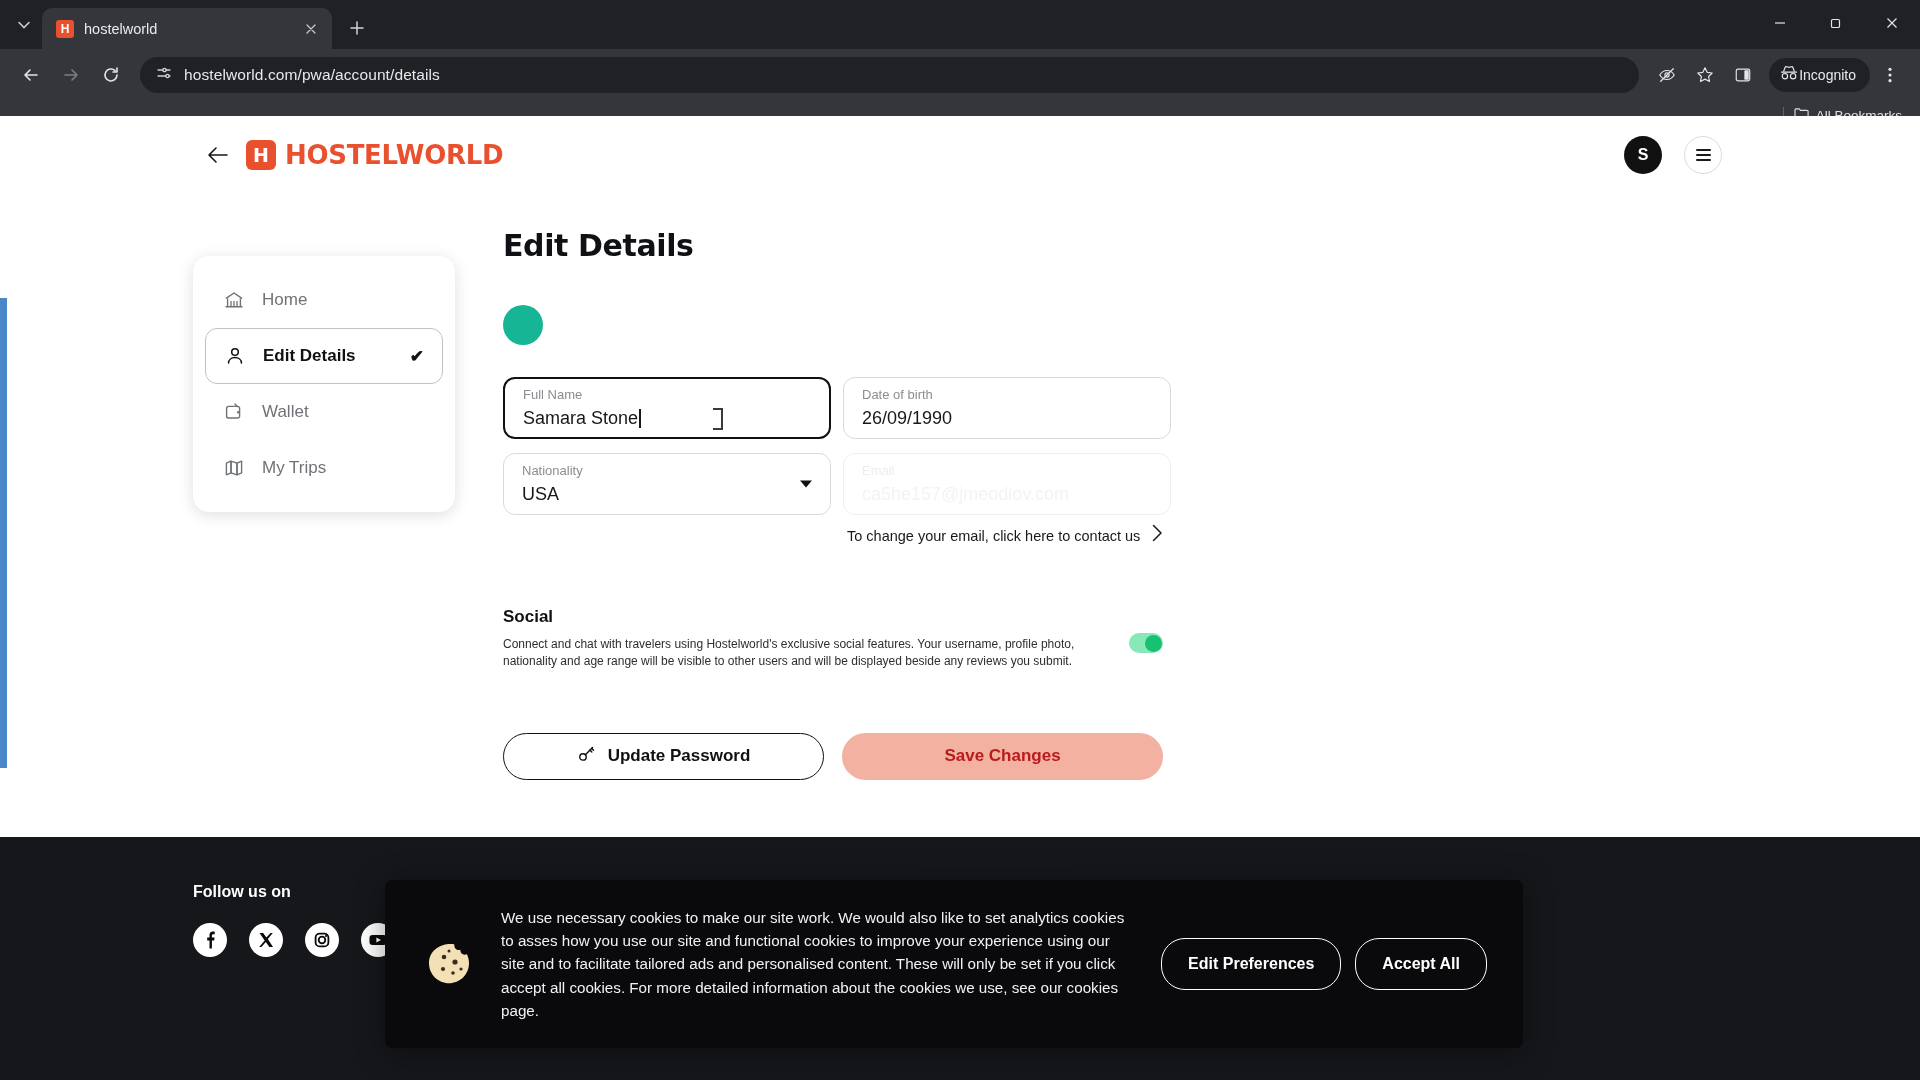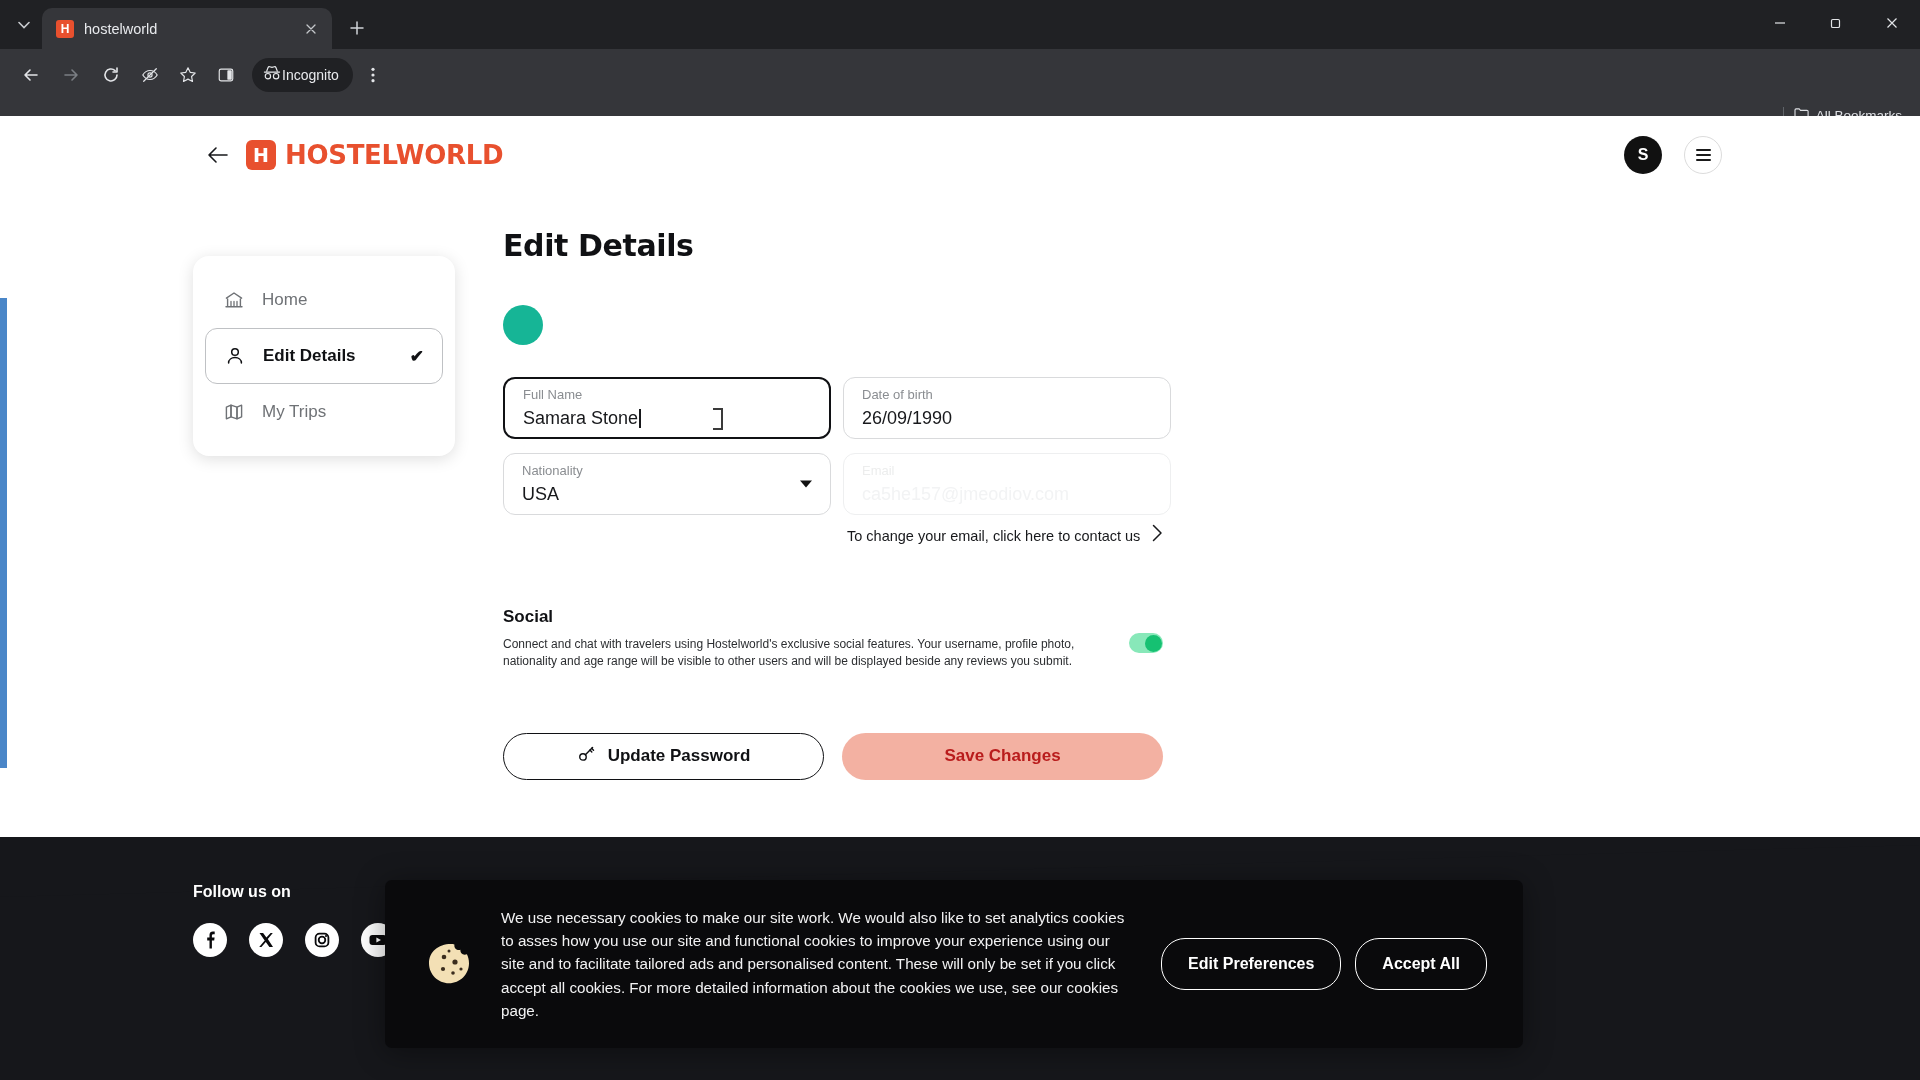--- a/index.html
+++ b/index.html
@@ -319,20 +319,30 @@
       <svg width="18" height="18" viewBox="0 0 18 18">
           <path d="M3 9h12M10 4l5 5-5 5" stroke="#7b7f84" stroke-width="1.6" fill="none" stroke-linecap="round" stroke-linejoin="round"></path>
         </svg>
     </div>
     <div class="navbtn">
       <svg width="18" height="18" viewBox="0 0 18 18">
           <path d="M15 9a6 6 0 1 1-1.9-4.4" stroke="#e3e5e8" stroke-width="1.6" fill="none" stroke-linecap="round"></path>
           <path d="M15 2v4h-4" stroke="#e3e5e8" stroke-width="1.6" fill="none" stroke-linecap="round" stroke-linejoin="round"></path>
         </svg>
     </div>
+    <div class="omnibox">
+      <span>
+        <svg width="16" height="16" viewBox="0 0 16 16">
+            <path d="M2 5h5M10 5h4M2 11h8M13 11h1" stroke="#cfd2d6" stroke-width="1.3" stroke-linecap="round"></path>
+            <circle cx="8.5" cy="5" r="1.7" stroke="#cfd2d6" stroke-width="1.3" fill="none"></circle>
+            <circle cx="11.5" cy="11" r="1.7" stroke="#cfd2d6" stroke-width="1.3" fill="none"></circle>
+          </svg>
+      </span>
+      <span class="omnibox-url">hostelworld.com/pwa/account/details</span>
+    </div>
     <div class="toolbar-icon">
       <svg width="18" height="18" viewBox="0 0 20 20">
           <path d="M2 10s3-5 8-5 8 5 8 5-3 5-8 5-8-5-8-5z" stroke="#e3e5e8" stroke-width="1.3" fill="none"></path>
           <circle cx="10" cy="10" r="2.3" stroke="#e3e5e8" stroke-width="1.3" fill="none"></circle>
           <path d="M3 17L17 3" stroke="#e3e5e8" stroke-width="1.4" stroke-linecap="round"></path>
         </svg>
     </div>
     <div class="toolbar-icon">
       <svg width="18" height="18" viewBox="0 0 20 20">
           <path d="M10 2l2.4 5 5.6.8-4 3.9 1 5.5-5-2.6-5 2.6 1-5.5-4-3.9 5.6-.8z" stroke="#e3e5e8" stroke-width="1.3" fill="none" stroke-linejoin="round"></path>
@@ -417,20 +427,30 @@
         <span class="side-ico">
           <svg width="20" height="20" viewBox="0 0 20 20">
               <circle cx="10" cy="6" r="3.3" stroke="#101114" stroke-width="1.5" fill="none"></circle>
               <path d="M3.6 17c0-3.4 2.9-5.4 6.4-5.4s6.4 2 6.4 5.4" stroke="#101114" stroke-width="1.5" fill="none" stroke-linecap="round"></path>
             </svg>
         </span>
         <span>Edit Details</span>
         <span class="check">✔</span>
       </div>
 
+      <div class="side-item">
+        <span class="side-ico">
+          <svg width="20" height="20" viewBox="0 0 20 20">
+              <path d="M2.6 6.2a1.8 1.8 0 0 1 1.8-1.8h9.4a1.8 1.8 0 0 1 1.8 1.8v8a1.8 1.8 0 0 1-1.8 1.8H4.4a1.8 1.8 0 0 1-1.8-1.8z" stroke="#6f7276" stroke-width="1.4" fill="none"></path>
+              <path d="M13.4 4.4L11 1.9" stroke="#6f7276" stroke-width="1.4" stroke-linecap="round"></path>
+              <circle cx="14.2" cy="10.2" r="1.2" fill="#6f7276"></circle>
+            </svg>
+        </span>
+        <span>Wallet</span>
+      </div>
 
       <div class="side-item">
         <span class="side-ico">
           <svg width="20" height="20" viewBox="0 0 20 20">
               <path d="M2.4 5.2L7 3.2v11.6l-4.6 2z" stroke="#6f7276" stroke-width="1.4" fill="none" stroke-linejoin="round"></path>
               <path d="M7 3.2l6 2v11.6l-6-2z" stroke="#6f7276" stroke-width="1.4" fill="none" stroke-linejoin="round"></path>
               <path d="M13 5.2l4.6-2v11.6l-4.6 2z" stroke="#6f7276" stroke-width="1.4" fill="none" stroke-linejoin="round"></path>
             </svg>
         </span>
         <span>My Trips</span>

